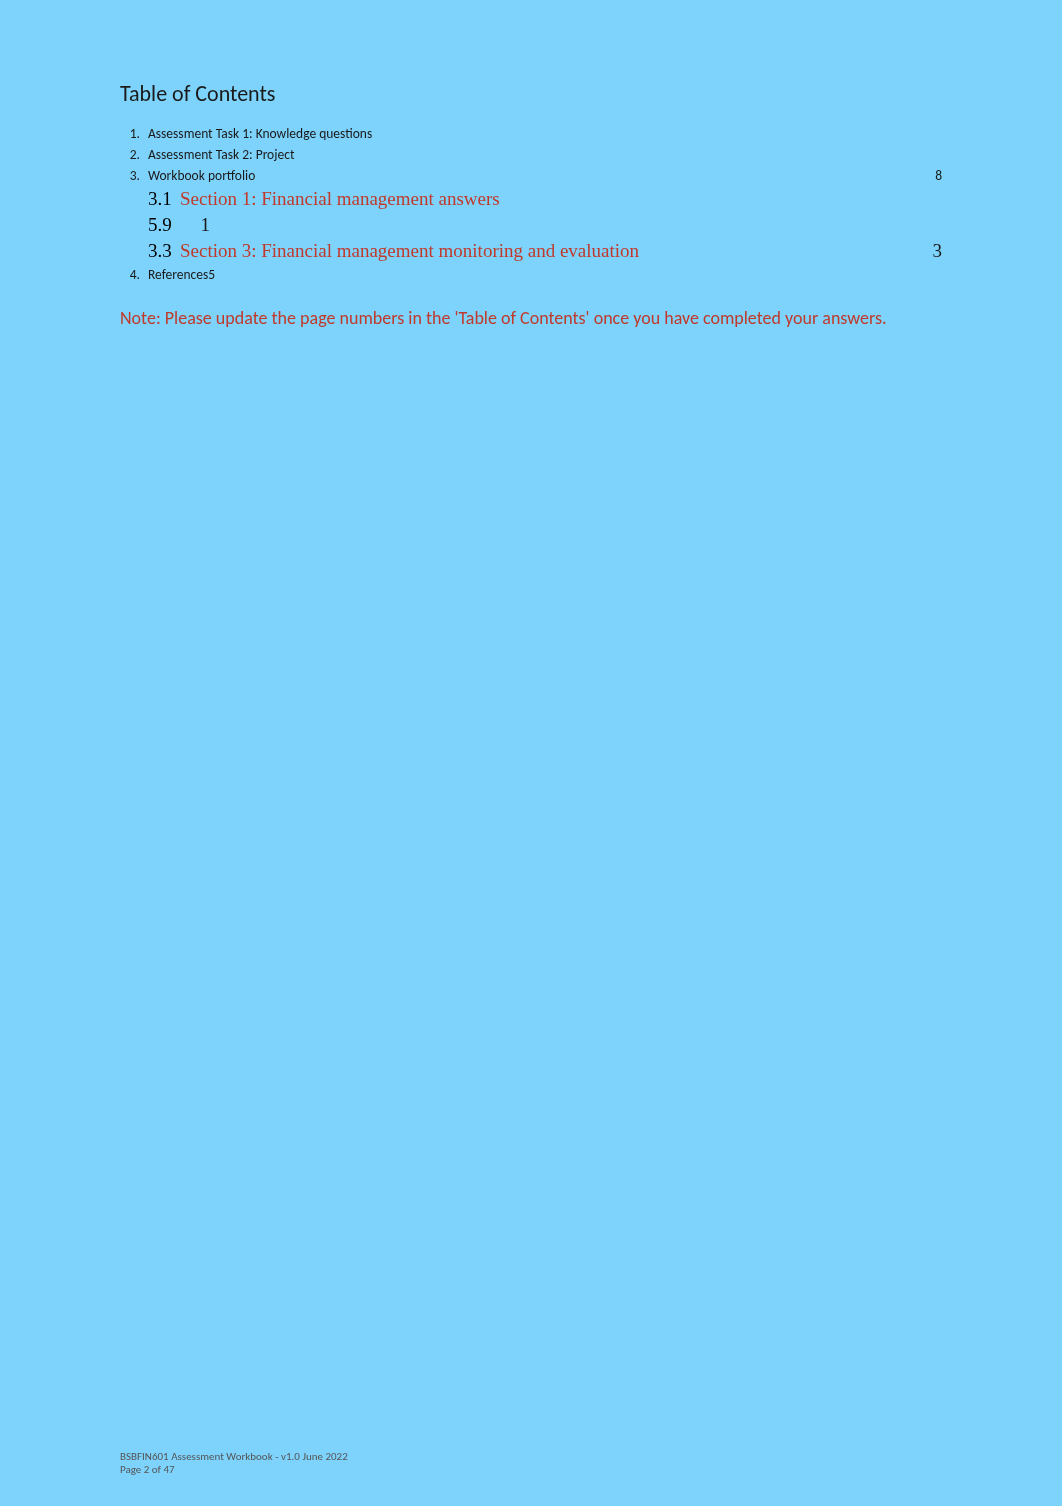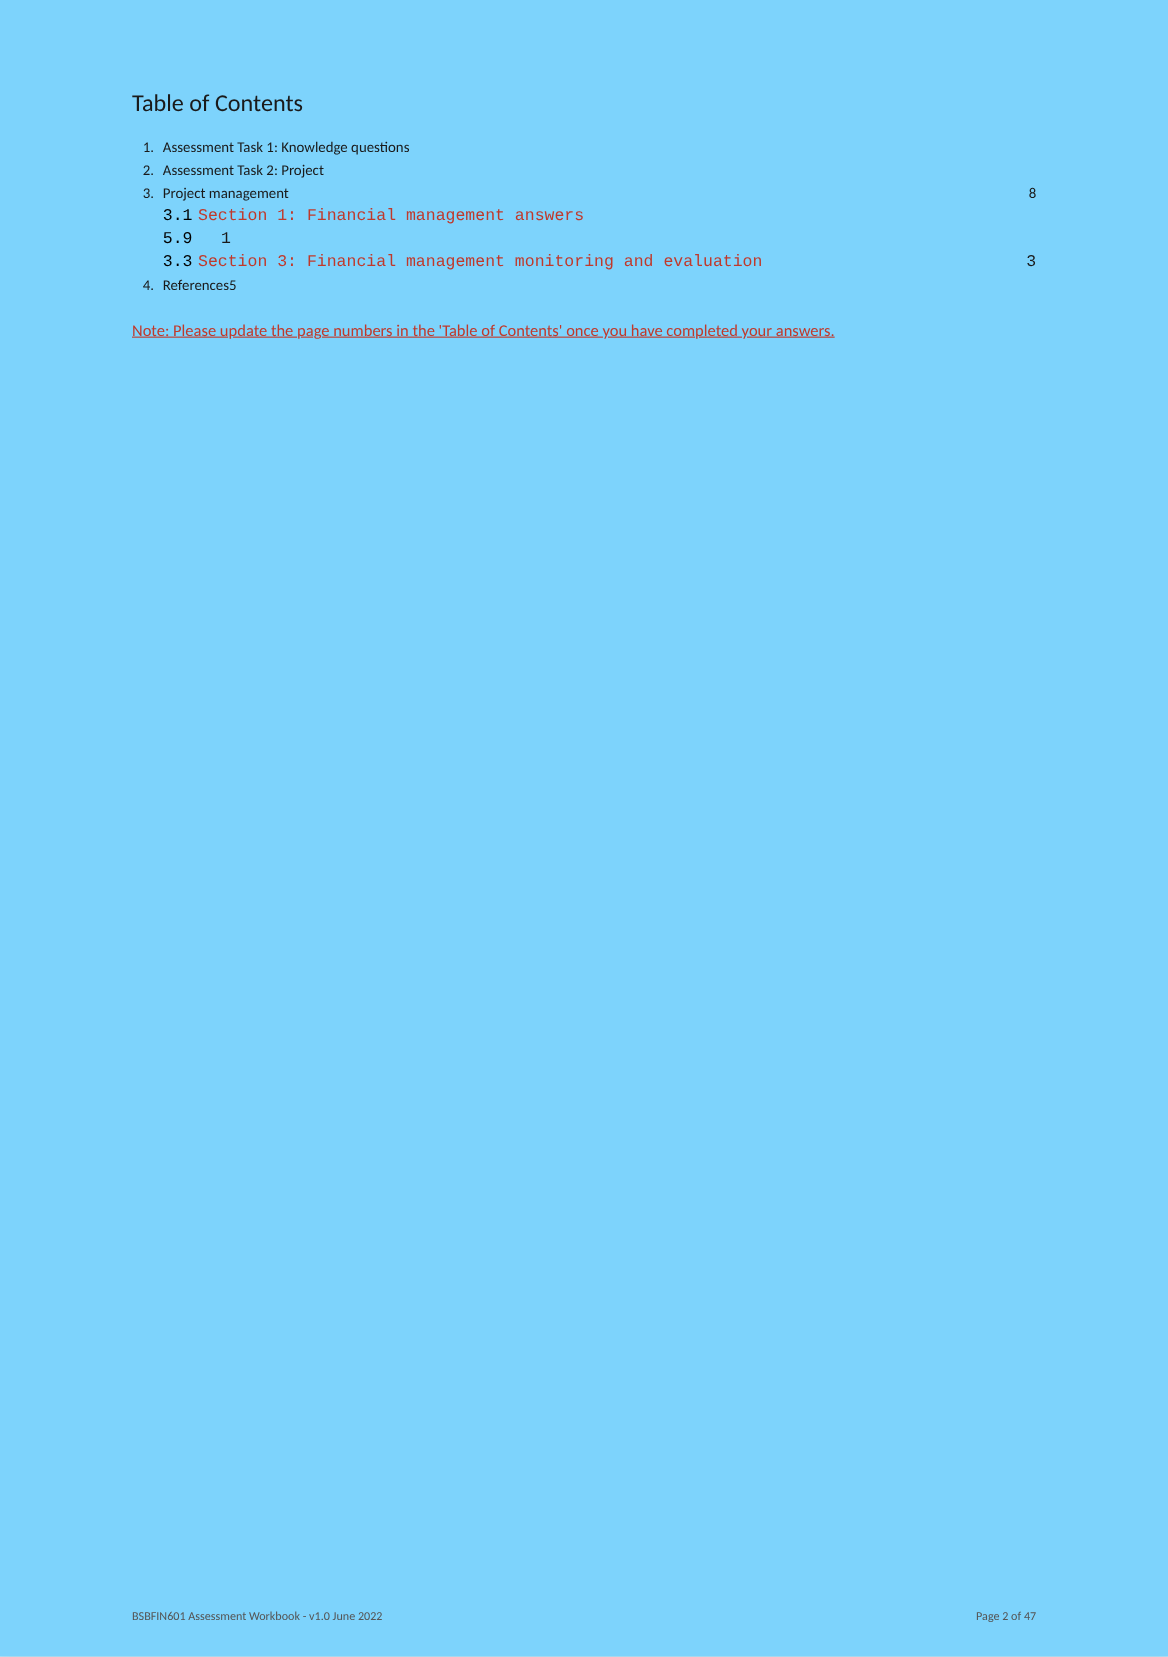--- a/index.html
+++ b/index.html
@@ -67,23 +67,23 @@
 
     .toc-sub-list {
       list-style: none;
       padding: 0;
       margin: 0;
     }
 
     .toc-sub-item {
       display: flex;
       align-items: baseline;
-      font-size: 15px;
+      font-size: 19px;
       margin-bottom: 4px;
-      font-family: Liberation Mono, monospace;
+      font-family: Liberation Serif, serif;
     }
 
     .toc-sub-item .item-number {
       min-width: 60px;
       padding-left: 28px;
       flex-shrink: 0;
     }
 
     .toc-sub-item .item-label {
       flex: 1;
@@ -95,38 +95,38 @@
     }
 
     .toc-sub-item .item-page {
       min-width: 30px;
       text-align: right;
       color: #1a1a1a;
     }
 
     .note-text {
       color: #c0392b;
-      font-size: 15px;
+      font-size: 18px;
       margin-top: 22px;
       font-family: 'Calibri', Arial, sans-serif;
       line-height: 1.5;
-      text-decoration: underline;
     }
 
     .footer {
       position: absolute;
       bottom: 30px;
       left: 0;
       right: 0;
       display: flex;
       justify-content: space-between;
       padding: 0 120px;
       font-size: 11px;
       color: #555;
       font-family: 'Calibri', Arial, sans-serif;
+      flex-direction: column;
     }
   </style>
 </head>
 <body>
 
 <div class="page">
 
   <h2 class="toc-heading">Table of Contents</h2>
 
   <ul class="toc-list">
@@ -139,21 +139,21 @@
 
     <li class="toc-item">
       <span class="item-number">2.</span>
       <span class="item-label">Assessment Task 2: Project</span>
       <span class="item-page"></span>
     </li>
 
     <li>
       <div class="toc-item">
         <span class="item-number">3.</span>
-        <span class="item-label">Project management</span>
+        <span class="item-label">Workbook portfolio</span>
         <span class="item-page">8</span>
       </div>
 
       <ul class="toc-sub-list">
 
         <li class="toc-sub-item">
           <span class="item-number">3.1</span>
           <span class="item-label">
             <a href="#">Section 1: Financial management answers</a>
           </span>

